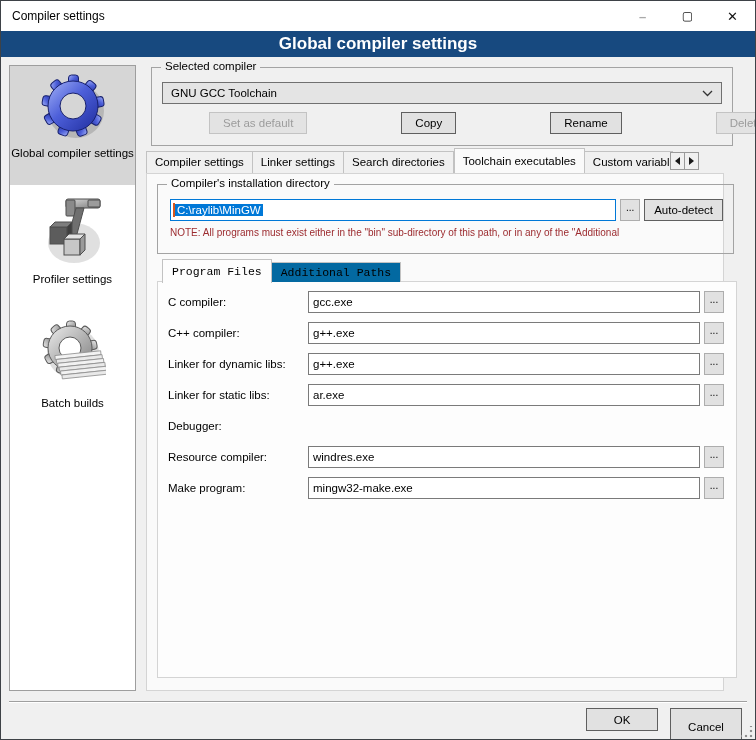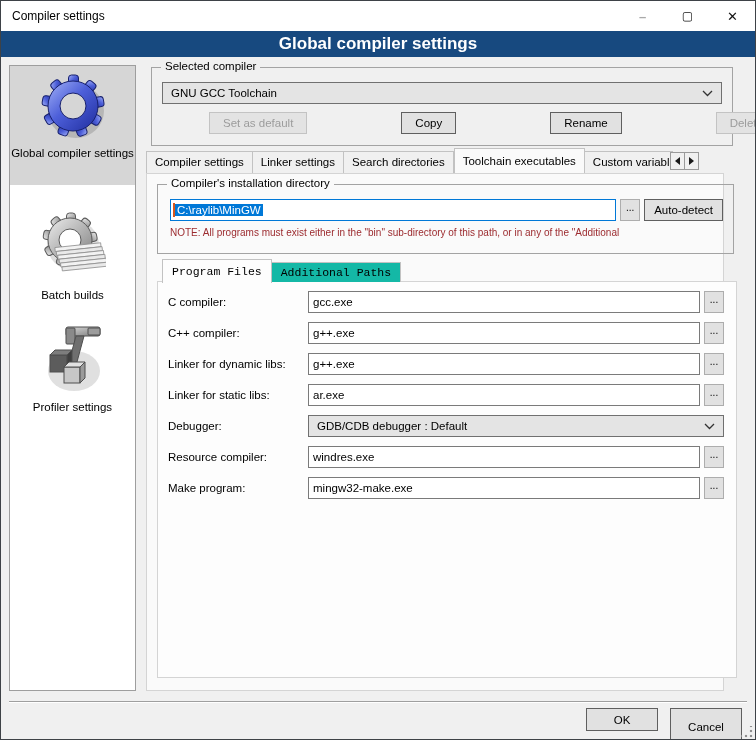--- a/index.html
+++ b/index.html
@@ -80,21 +80,21 @@
   .seltext { background:#0078d7; color:#fff; padding:0 2px; }
   .mini-btn { width:20px; height:22px; margin-left:4px; background:#e1e1e1; border:1px solid #adadad;
               font-size:10px; display:flex; align-items:center; justify-content:center; line-height:8px; padding-bottom:5px;}
   .autodetect { margin-left:4px; padding:0 9px; border-color:#5f5f5f; }
   .note { position:absolute; left:12px; right:12px; top:42px; color:#9c2b2f;
           white-space:nowrap; overflow:hidden; font-size:10px; }
 
   
   .subtabstrip { position:absolute; left:15px; top:84px; height:24px; display:flex;
                  align-items:flex-end; z-index:2;font-family:Liberation Mono, monospace; }
-  .subtab { height:20px; line-height:19px; padding:0 9px; background:#14b8a6;
+  .subtab { height:20px; line-height:19px; padding:0 9px; background:#0369a1;
             border:1px solid #c2c2c2; border-bottom:none; border-left:none; }
   .subtab:first-child { border-left:1px solid #c2c2c2; }
   .subtab.selected { height:24px; line-height:23px; background:#fdfdfd; margin-bottom:-1px;
                      border-left:1px solid #c2c2c2; position:relative; z-index:3; }
   .subpage { position:absolute; left:10px; top:107px; width:580px; height:397px;
              background:#fdfdfd; border:1px solid #d4d4d4; z-index:1; padding-top:9px; }
 
   .frow { display:flex; align-items:center; height:22px; margin:0 12px 9px 10px; }
   .flabel { width:140px; flex-shrink:0; }
   .finput { flex:1; height:22px; background:#fff; border:1px solid #7a7a7a; padding:0 4px;
@@ -163,20 +163,51 @@
                 <rect x="29.5" y="2" width="10" height="11" rx="3" transform="rotate(240 34 33)"></rect>
                 <rect x="29.5" y="2" width="10" height="11" rx="3" transform="rotate(280 34 33)"></rect>
                 <rect x="29.5" y="2" width="10" height="11" rx="3" transform="rotate(320 34 33)"></rect>
               </g>
               <circle cx="34" cy="33" r="25" fill="url(#bg1)"></circle>
               <circle cx="34" cy="33" r="13" fill="#d6d6d6"></circle>
             </g>
           </svg>
         </span>
         <span class="sb-label">Global compiler settings</span>
+      </div>
+
+      <div class="sb-item sb-item-2">
+        <span>
+          <svg width="62" height="70" viewBox="0 0 62 70">
+            <ellipse cx="32" cy="46" rx="26" ry="20" fill="rgba(0,0,0,0.12)"></ellipse>
+            <defs>
+              <linearGradient id="gg1" x1="0" y1="0" x2="1" y2="1">
+                <stop offset="0" stop-color="#d9d9d9"></stop>
+                  <stop offset="1" stop-color="#7b7b7b"></stop>
+              </linearGradient>
+            </defs>
+            <g stroke="#4e4e4e" stroke-width="1">
+              <rect x="24" y="2" width="34" height="9" rx="2" fill="url(#gg1)"></rect>
+              <rect x="46" y="3" width="12" height="7" rx="1" fill="#9c9c9c"></rect>
+              <rect x="24" y="3" width="9" height="16" rx="1" fill="#8a8a8a"></rect>
+              <polygon points="34,11 42,11 32,48 24,48" fill="#6f6f6f"></polygon>
+              <g>
+                <rect x="8" y="30" width="17" height="17" fill="#5c5c5c"></rect>
+                <polygon points="8,30 13,25 30,25 25,30" fill="#7d7d7d"></polygon>
+                <polygon points="25,30 30,25 30,42 25,47" fill="#3f3f3f"></polygon>
+              </g>
+              <g>
+                <rect x="22" y="42" width="16" height="16" fill="#c7c7c7"></rect>
+                <polygon points="22,42 27,37 43,37 38,42" fill="#e2e2e2"></polygon>
+                <polygon points="38,42 43,37 43,53 38,58" fill="#9a9a9a"></polygon>
+              </g>
+            </g>
+          </svg>
+        </span>
+        <span class="sb-label">Profiler settings</span>
       </div>
 
       <div class="sb-item sb-item-3">
         <span>
           <svg width="66" height="72" viewBox="0 0 66 72">
             <defs>
               <linearGradient id="gg2" x1="0" y1="0" x2="1" y2="1">
                 <stop offset="0" stop-color="#ececec"></stop>
                   <stop offset="0.5" stop-color="#b5b5b5"></stop>
                   <stop offset="1" stop-color="#808080"></stop>
@@ -203,51 +234,20 @@
               <rect x="17" y="38" width="46" height="4" fill="#e9e9e9"></rect>
               <rect x="18" y="42" width="46" height="4" fill="#f2f2f2"></rect>
               <rect x="19" y="46" width="46" height="4" fill="#e9e9e9"></rect>
               <rect x="20" y="50" width="46" height="4" fill="#f2f2f2"></rect>
               <rect x="21" y="54" width="46" height="4" fill="#e9e9e9"></rect>
             </g>
           </svg>
         </span>
         <span class="sb-label">Batch builds</span>
       </div>
-
-      <div class="sb-item sb-item-2">
-        <span>
-          <svg width="62" height="70" viewBox="0 0 62 70">
-            <ellipse cx="32" cy="46" rx="26" ry="20" fill="rgba(0,0,0,0.12)"></ellipse>
-            <defs>
-              <linearGradient id="gg1" x1="0" y1="0" x2="1" y2="1">
-                <stop offset="0" stop-color="#d9d9d9"></stop>
-                  <stop offset="1" stop-color="#7b7b7b"></stop>
-              </linearGradient>
-            </defs>
-            <g stroke="#4e4e4e" stroke-width="1">
-              <rect x="24" y="2" width="34" height="9" rx="2" fill="url(#gg1)"></rect>
-              <rect x="46" y="3" width="12" height="7" rx="1" fill="#9c9c9c"></rect>
-              <rect x="24" y="3" width="9" height="16" rx="1" fill="#8a8a8a"></rect>
-              <polygon points="34,11 42,11 32,48 24,48" fill="#6f6f6f"></polygon>
-              <g>
-                <rect x="8" y="30" width="17" height="17" fill="#5c5c5c"></rect>
-                <polygon points="8,30 13,25 30,25 25,30" fill="#7d7d7d"></polygon>
-                <polygon points="25,30 30,25 30,42 25,47" fill="#3f3f3f"></polygon>
-              </g>
-              <g>
-                <rect x="22" y="42" width="16" height="16" fill="#c7c7c7"></rect>
-                <polygon points="22,42 27,37 43,37 38,42" fill="#e2e2e2"></polygon>
-                <polygon points="38,42 43,37 43,53 38,58" fill="#9a9a9a"></polygon>
-              </g>
-            </g>
-          </svg>
-        </span>
-        <span class="sb-label">Profiler settings</span>
-      </div>
     </div>
 
     <div class="groupbox sc-group">
       <span class="gb-label gb-grayparent">Selected compiler</span>
       <div class="combo sc-combo">
         <span class="cval">GNU GCC Toolchain</span>
         <span class="chev">
           <svg width="11" height="7" viewBox="0 0 11 7">
               <polyline points="1,1 5.5,5.5 10,1" fill="none" stroke="#333" stroke-width="1.3"></polyline>
             </svg>
@@ -325,28 +325,20 @@
         </div>
 
         <div class="frow">
           <span class="flabel">Linker for static libs:</span>
           <input class="finput" value="ar.exe" style="">
           <button class="mini-btn">...</button>
         </div>
 
         <div class="frow">
           <span class="flabel">Debugger:</span>
-          <div class="combo fselect">
-            <span class="cval">GDB/CDB debugger : Default</span>
-            <span class="chev">
-              <svg width="11" height="7" viewBox="0 0 11 7">
-                  <polyline points="1,1 5.5,5.5 10,1" fill="none" stroke="#333" stroke-width="1.3"></polyline>
-                </svg>
-            </span>
-          </div>
         </div>
 
         <div class="frow">
           <span class="flabel">Resource compiler:</span>
           <input class="finput" value="windres.exe" style="">
           <button class="mini-btn">...</button>
         </div>
 
         <div class="frow">
           <span class="flabel">Make program:</span>

